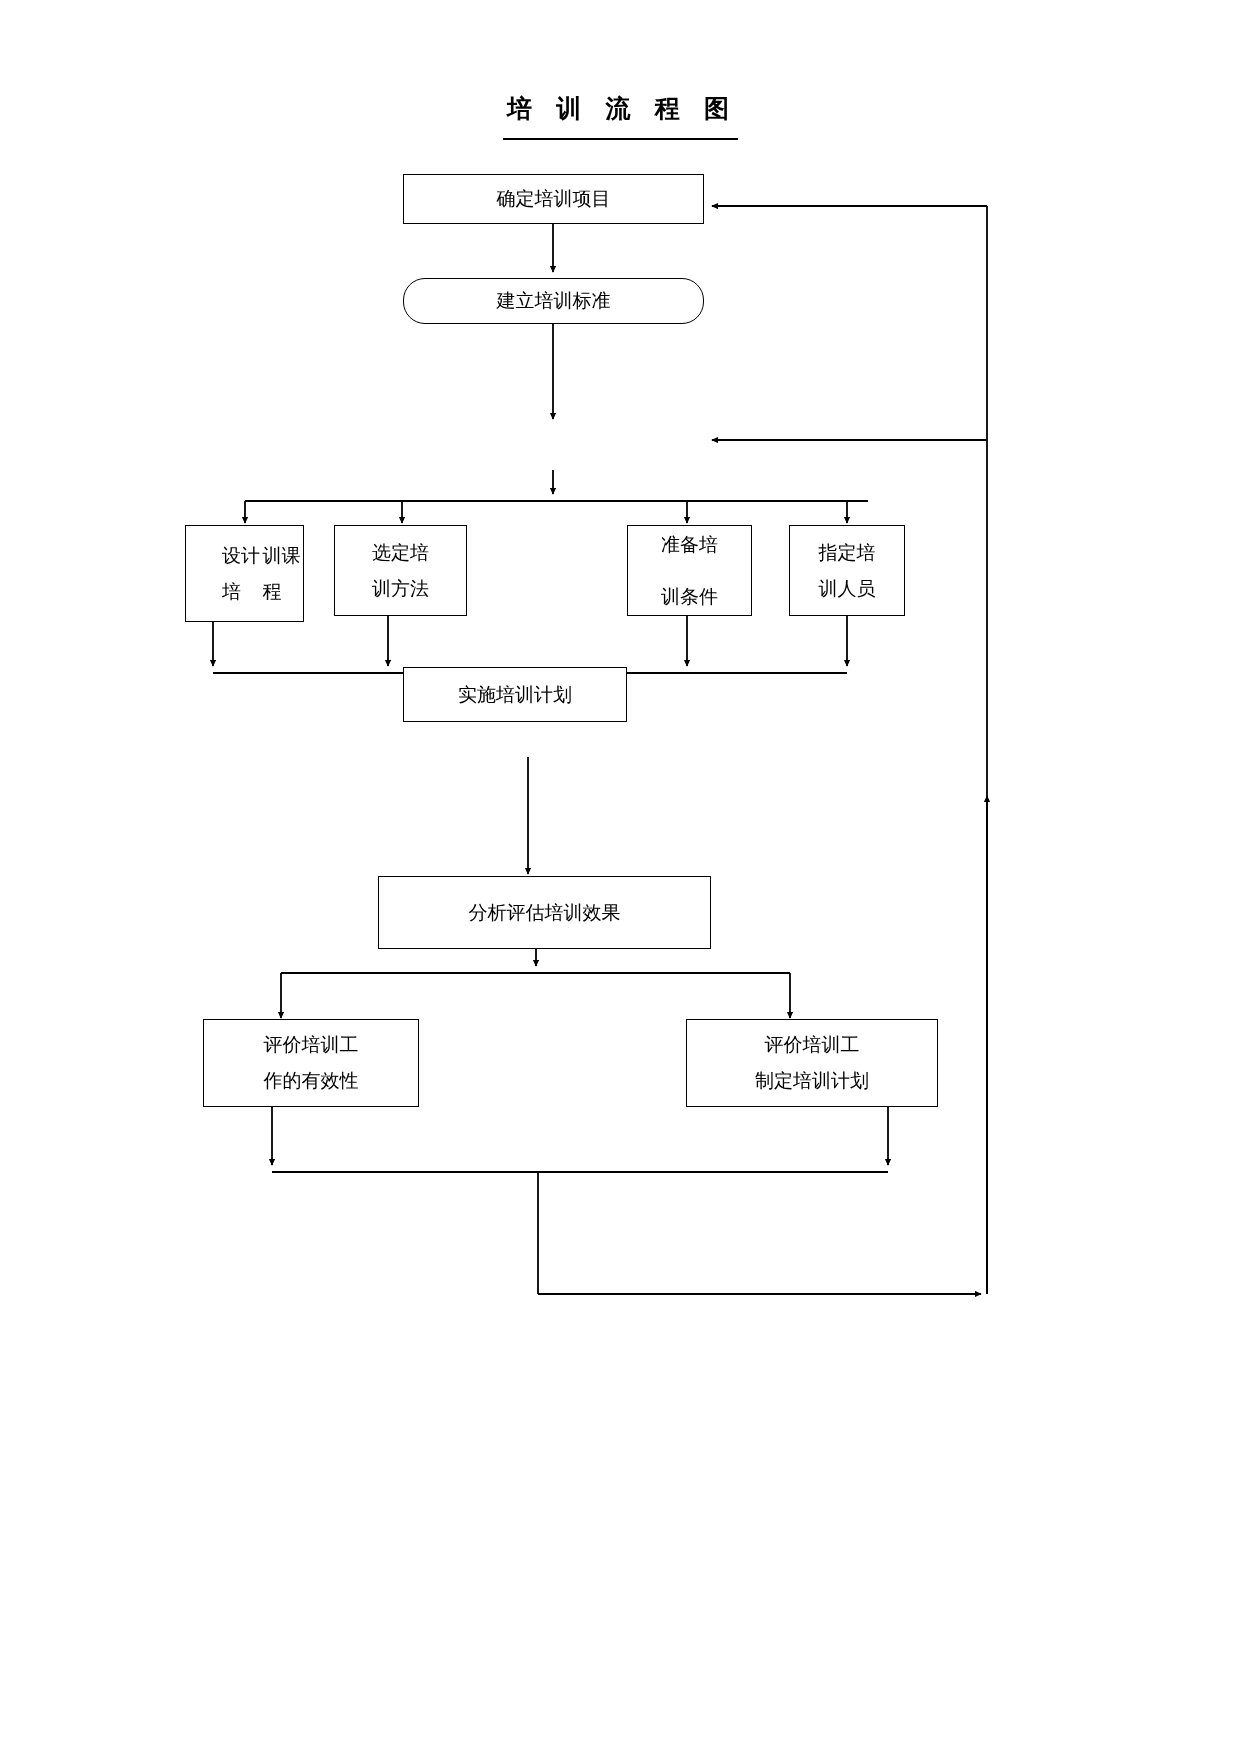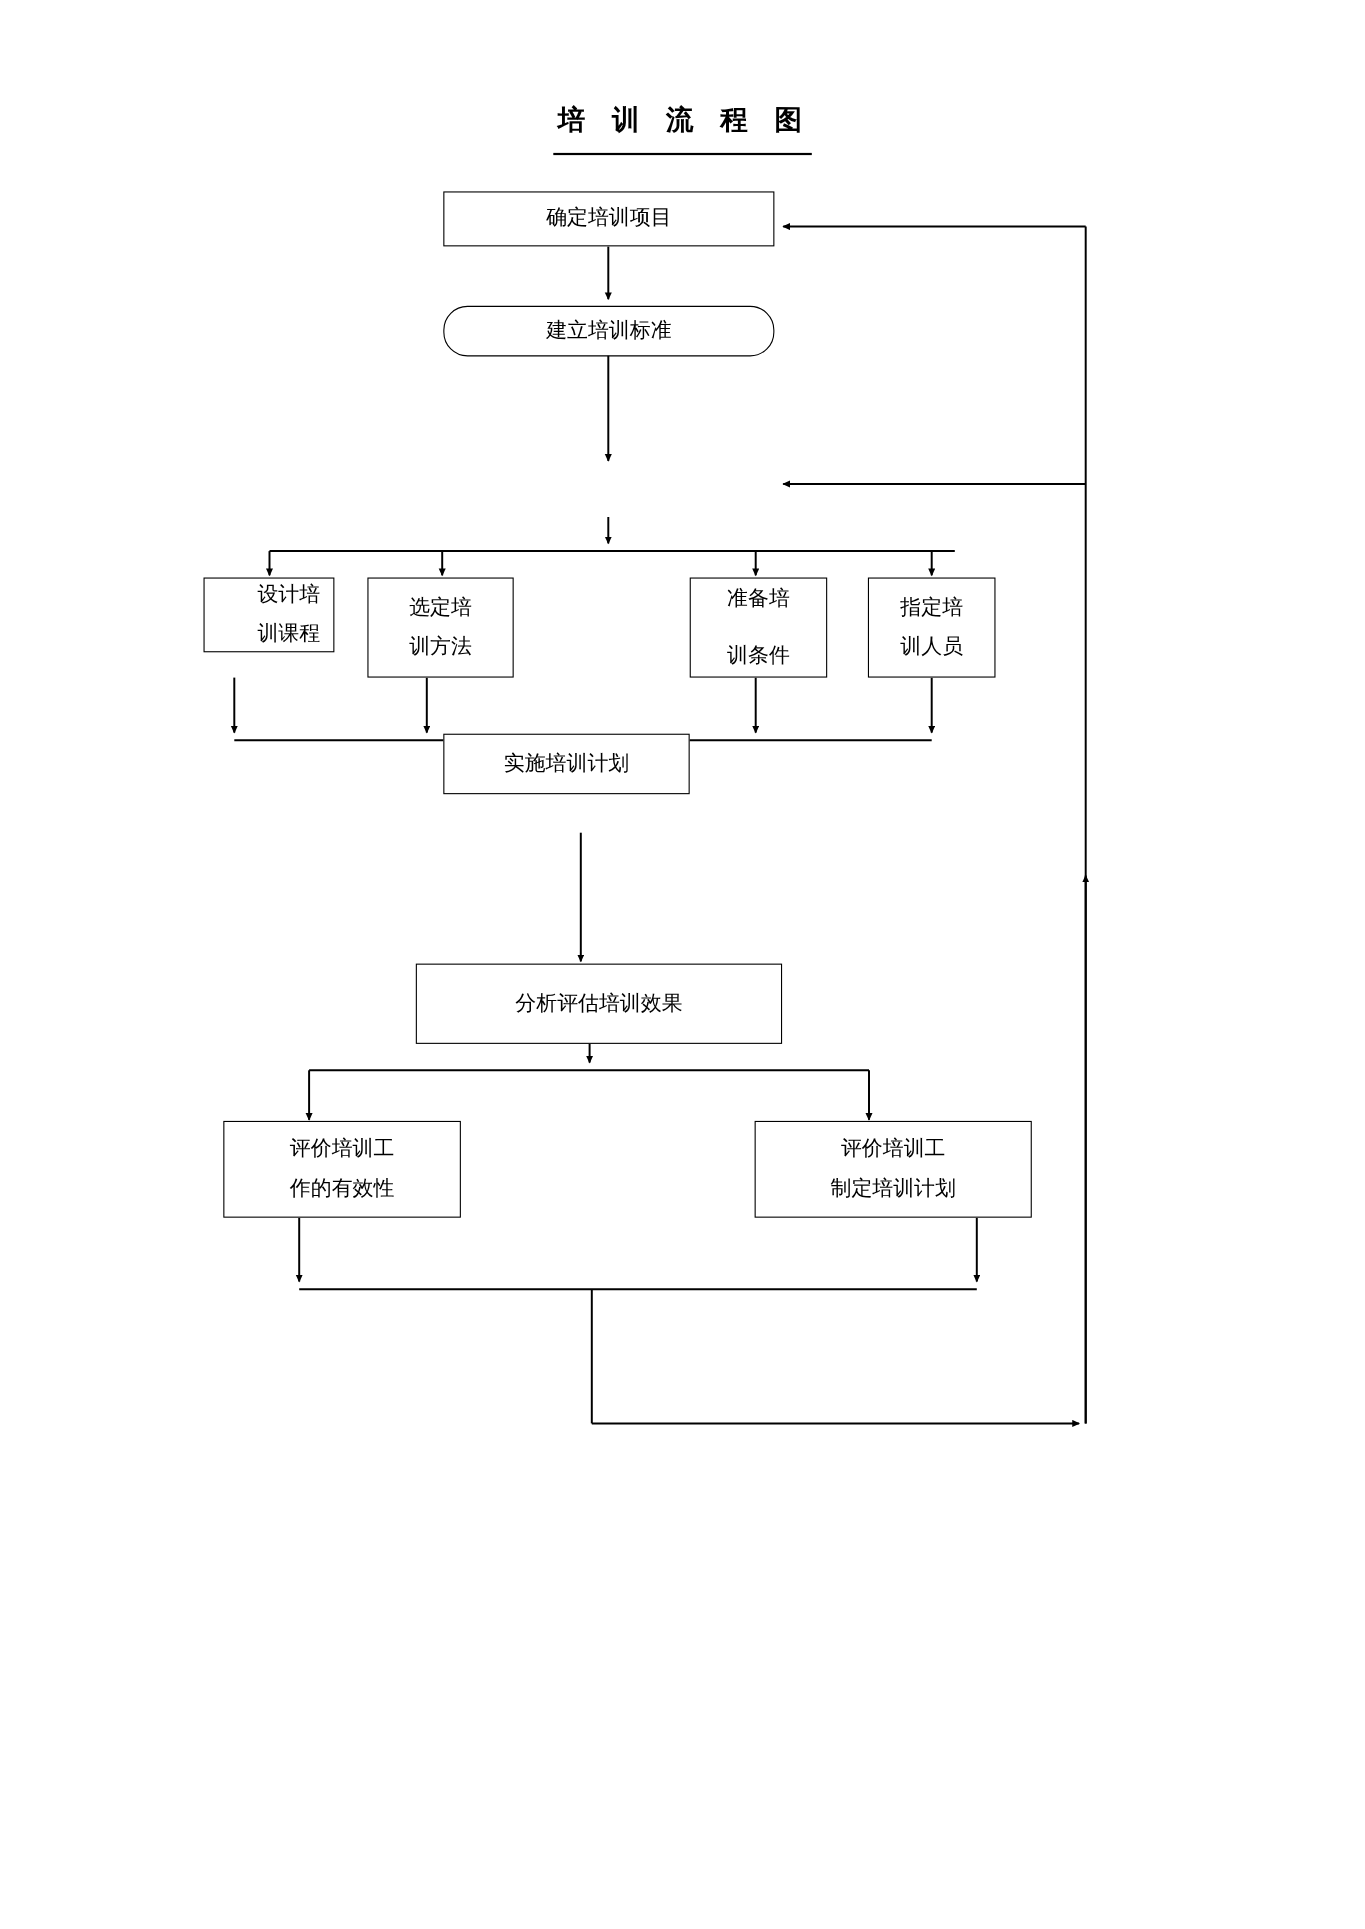--- a/index.html
+++ b/index.html
@@ -121,21 +121,21 @@
 
   <div class="node" style="left:403px; top:174px; width:301px; height:50px;">
     <span>确定培训项目</span>
   </div>
 
   <div class="node" style="left:403px; top:278px; width:301px; height:46px;border-radius:22px;">
     <span>建立培训标准</span>
   </div>
 
 
-  <div class="node two-line" style="left:185px; top:525px; width:119px; height:68px; flex-direction:column;padding-left:36px;">
+  <div class="node two-line" style="left:185px; top:525px; width:119px; height:97px; padding-left:36px;">
     <span>设计培</span>
     <span>训课程</span>
   </div>
 
   <div class="node two-line" style="left:334px; top:525px; width:133px; height:91px; flex-direction:column;">
     <span>选定培</span>
     <span>训方法</span>
   </div>
 
   <div class="node two-line" style="left:627px; top:525px; width:125px; height:91px; flex-direction:column;gap:16px;">

